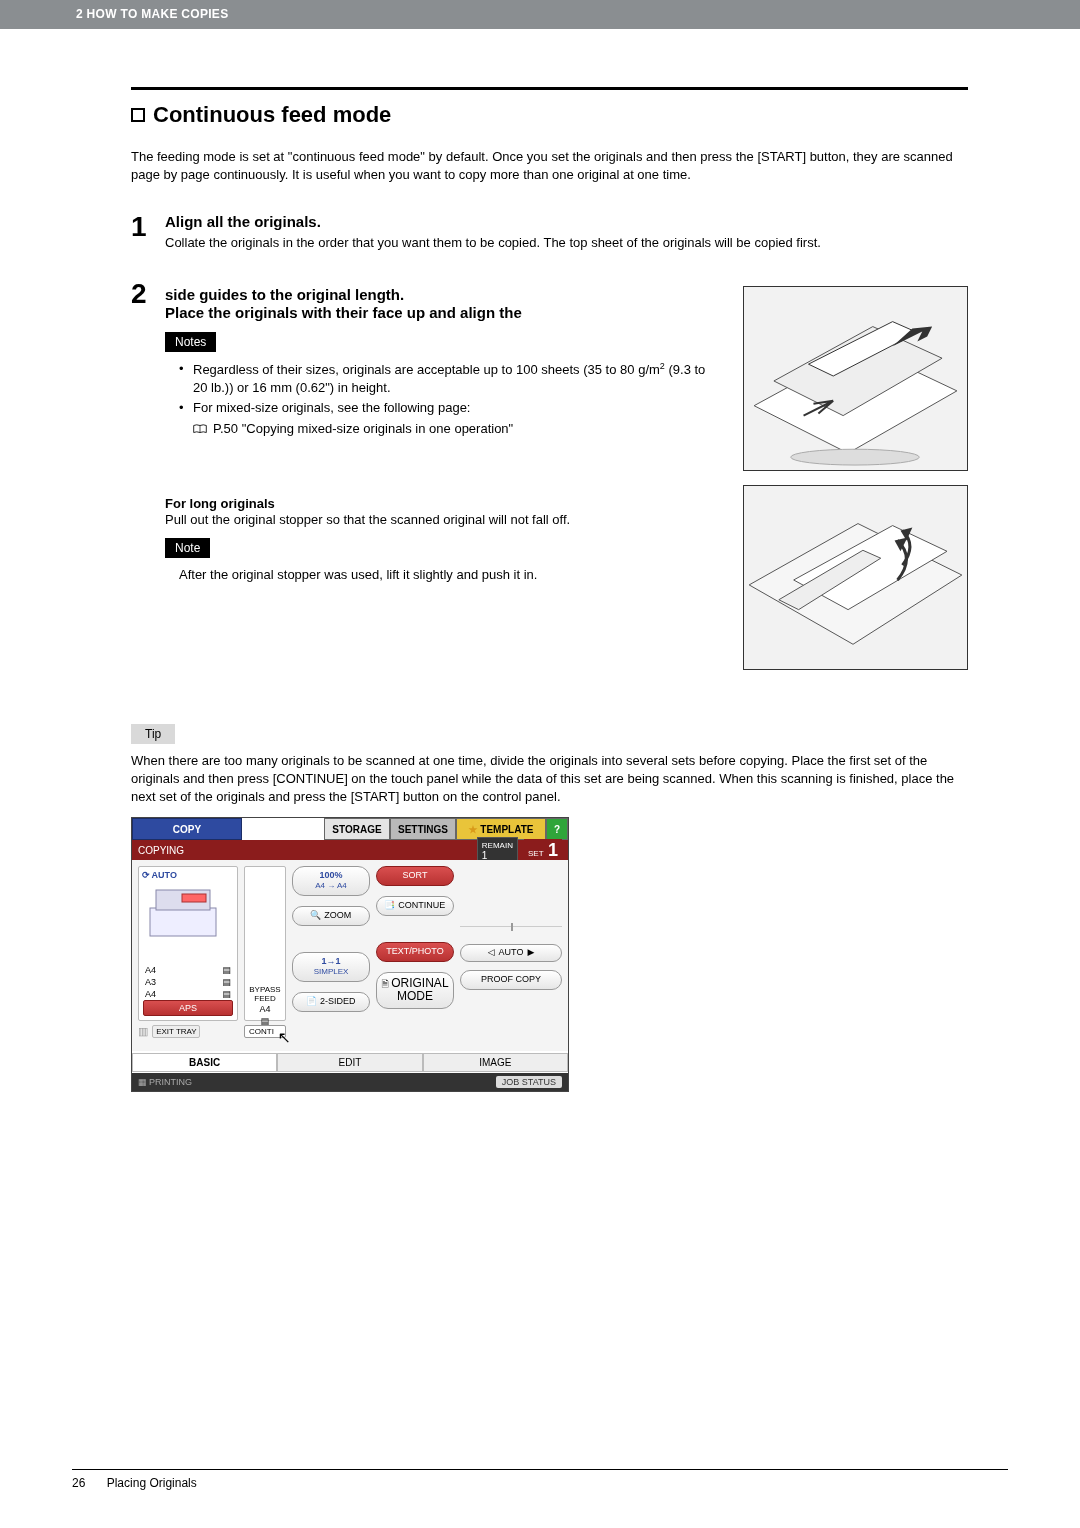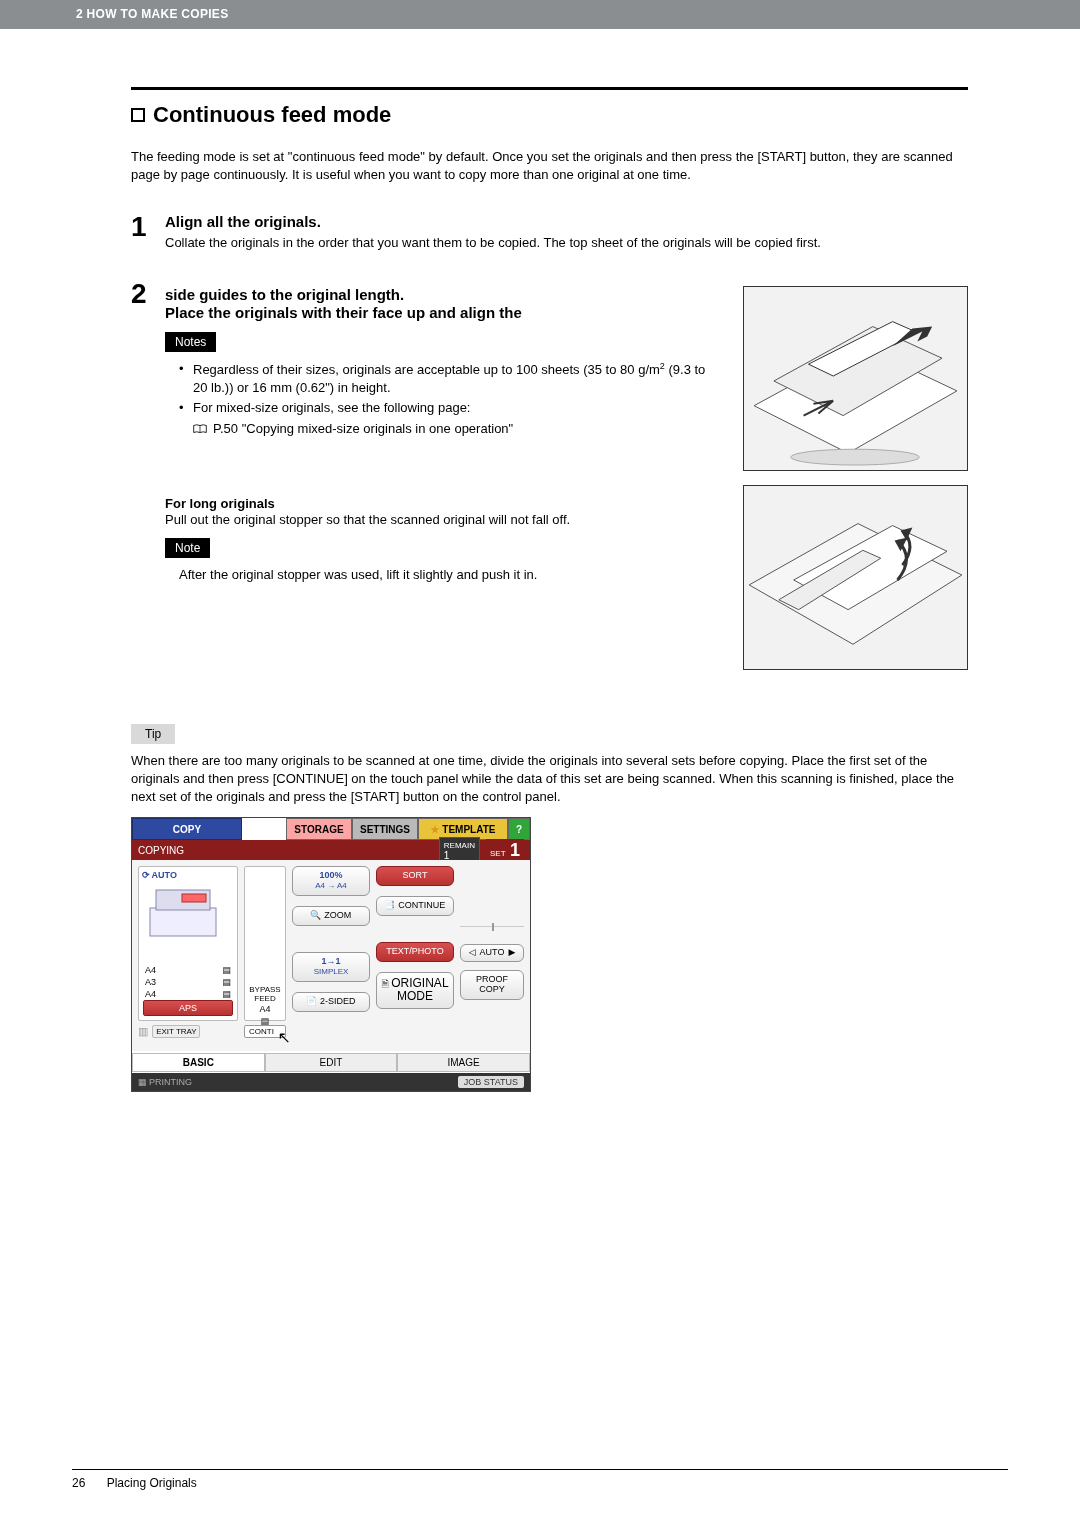--- a/index.html
+++ b/index.html
@@ -25,42 +25,42 @@
   .badge { display: inline-block; background: #000; color: #fff; font-size: 12px; padding: 3px 10px; margin: 10px 0 8px 0; }
   .bullets { font-size: 13px; line-height: 1.4; padding-left: 28px; }
   .bullet-row { position: relative; margin-bottom: 2px; }
   .bullet-row::before { content: "•"; position: absolute; left: -14px; top: 0; }
   .ref-row { padding-left: 0px; display: flex; align-items: center; gap: 6px; font-size: 13px; }
   .sup { font-size: 9px; vertical-align: super; }
   .subhead { font-size: 13px; font-weight: bold; margin-top: 18px; }
   .sub-text { font-size: 13px; line-height: 1.35; }
   .tip-badge { display: inline-block; background: #d9d9d9; color: #000; font-size: 12px; padding: 3px 14px; margin: 34px 0 8px 0; }
   .tip-text { font-size: 13px; line-height: 1.38; margin-bottom: 12px; }
-  .ui-shot { width: 400px; height: 275px; border: 1px solid #444; }
+  .ui-shot { width: 438px; height: 275px; border: 1px solid #444; }
   .footer { position: absolute; bottom: 38px; left: 72px; right: 72px; font-size: 12px; }
   .footer-line { border-top: 1.5px solid #000; padding-top: 6px; }
   .footer-num { display: inline-block; margin-right: 18px; }
   .book-icon { width: 14px; height: 10px; display:inline-block; }
   
   .ui { display: flex; flex-direction: column; height: 100%; font-size: 11px; }
   .ui-topbar { display: flex; height: 22px; }
   .ui-tab { display: flex; align-items: center; justify-content: center; padding: 0 8px; border: 1px solid #666; background: #e9e9e9; font-weight: bold; font-size: 10px; }
   .ui-tab.copy { background: #2e4aa0; color: #fff; width: 110px; border-color: #1c2d66;}
   .ui-tab.template { background: #e9c43a; width: 90px; }
   .ui-tab.settings { background: #b9b9b9; width: 66px; }
-  .ui-tab.storage { background: #fca5a5; width: 66px; }
+  .ui-tab.storage { background: #e5e5e5; width: 66px; }
   .ui-tab.help { background: #2fa53a; color: #fff; width: 22px; }
   .ui-spacer { flex: 1; }
   .ui-status { height: 20px; background: #8b1c1c; display:flex; justify-content: space-between; align-items: center; color:#fff; font-size: 10px; padding: 0 6px;}
   .ui-status-right { display:flex; gap:6px; align-items: center; }
   .ui-status-box { background: #333; padding: 1px 4px; border:1px solid #555;}
   .ui-body { flex: 1; background: #f4f4f4; display: flex; padding: 6px 6px 2px 6px; gap: 6px; }
   .ui-col { display: flex; flex-direction: column; gap: 4px; }
   .ui-panel { background: #fff; border: 1px solid #bbb; border-radius: 2px; padding: 3px; font-size: 9px; }
-  .ui-btn { background: linear-gradient(#fff,#e6e6e6); border: 1px solid #999; border-radius: 6px; text-align: center; padding: 4px 2px; font-size: 9px; line-height: 1.1;}
+  .ui-btn { background: linear-gradient(#fff,#e6e6e6); border: 1px solid #999; border-radius: 12px; text-align: center; padding: 4px 2px; font-size: 9px; line-height: 1.1;}
   .ui-btn.red { background: linear-gradient(#d94f4f,#b83232); color: #fff; border-color: #8b1c1c; }
   .ui-btn.blue { color: #2e4aa0; font-weight: bold;}
   .ui-autopanel { width: 100px; height: 155px; position: relative; }
   .ui-autohdr { color: #2e4aa0; font-weight: bold; font-size: 9px; display:flex; align-items:center; gap:2px;}
   .ui-drawer { position:absolute; bottom:4px; left:4px; right:4px;}
   .ui-drawer-aps { background: linear-gradient(#d94f4f,#b83232); color:#fff; text-align:center; font-size:9px; padding:2px 0; border:1px solid #8b1c1c; border-radius:2px;}
   .ui-paper-row { display:flex; justify-content:space-between; font-size:9px; padding:1px 2px;}
   .ui-bypass { width: 42px; height: 155px; }
   .ui-middle { width: 78px; gap:10px;}
   .ui-right { width: 78px; gap:10px;}

